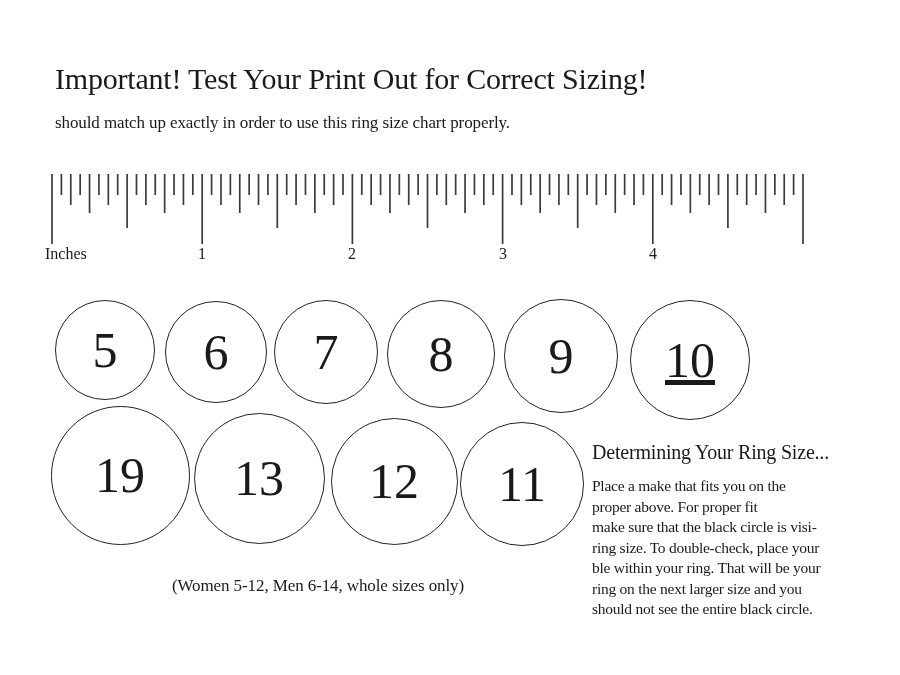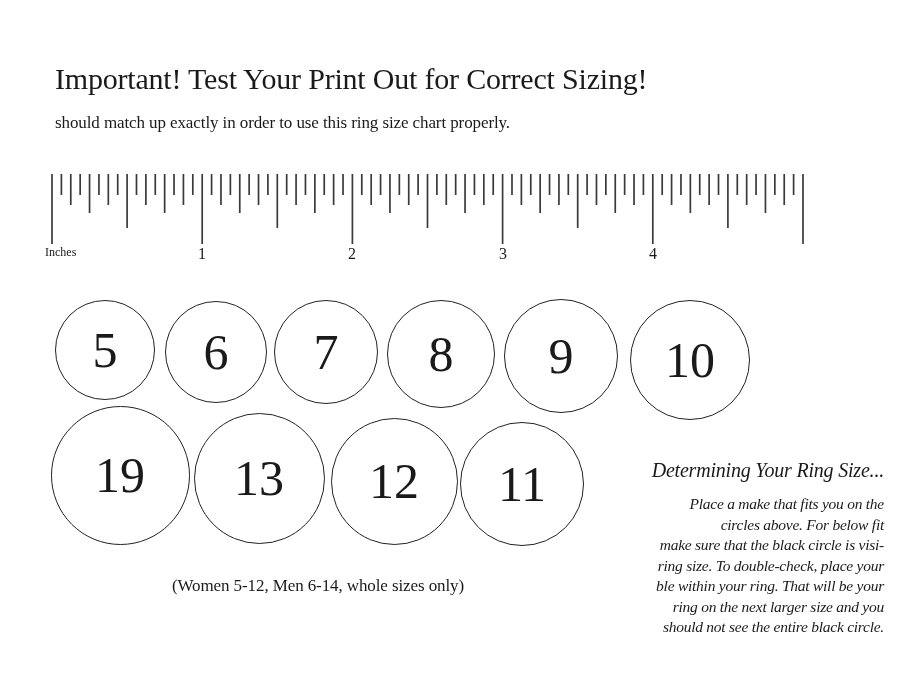--- a/index.html
+++ b/index.html
@@ -6,30 +6,30 @@
   .page{
     position:relative;width:900px;height:675px;background:#ffffff;
     color:#1a1a1a;font-family:"Liberation Serif",serif;overflow:hidden;margin-top:12px;
   }
   .abs{position:absolute;}
   .title{
     left:55px;top:50px;font-size:30px;white-space:nowrap;
     letter-spacing:-0.2px;
   }
   .subtitle{left:55px;top:98px;font-size:17px;line-height:26px;letter-spacing:-0.1px;}
-  .ruler-label{top:233px;font-size:12px;}
+  .ruler-label{top:233px;font-size:16px;}
   .ruler-num{top:233px;font-size:16px;transform:translateX(-50%);}
   .circle{
     position:absolute;border:1.5px solid #222222;border-radius:50%;
     box-sizing:border-box;display:flex;align-items:center;justify-content:center;
     background:#ffffff;
   }
   .circle span{font-size:50px;line-height:1;}
   .caption{left:118px;top:561px;width:400px;text-align:center;font-size:17px;line-height:26px;letter-spacing:-0.1px;}
-  .instructions{left:592px;top:447px;width:292px;text-align:right;font-style:italic;}
+  .instructions{left:592px;top:429px;width:292px;text-align:left;}
   .instructions h2{font-size:20px;font-weight:normal;margin:0 0 12px 0;letter-spacing:-0.2px;white-space:nowrap;}
   .instr-line{font-size:15.5px;line-height:20.5px;letter-spacing:-0.25px;white-space:nowrap;}
 </style>
 </head>
 <body>
 
 <div class="page">
 
   <div class="abs title">Important! Test Your Print Out for Correct Sizing!</div>
 
@@ -136,21 +136,21 @@
       </div>
       <div class="circle" style="left: 274px; top: 288px; width: 104px; height: 104px;">
         <span>7</span>
       </div>
       <div class="circle" style="left: 387px; top: 288px; width: 108px; height: 108px;">
         <span>8</span>
       </div>
       <div class="circle" style="left: 504px; top: 287px; width: 114px; height: 114px;">
         <span>9</span>
       </div>
-      <div class="circle" style="left: 630px; top: 288px; width: 120px; height: 120px;">
+      <div class="circle" style="left: 630px; top: 288px; width: 120px; height: 120px; text-decoration: underline;">
         <span>10</span>
       </div>
       <div class="circle" style="left: 50.5px; top: 393.5px; width: 139px; height: 139px;">
         <span>19</span>
       </div>
       <div class="circle" style="left: 193.5px; top: 400.5px; width: 131px; height: 131px;">
         <span>13</span>
       </div>
       <div class="circle" style="left: 330.5px; top: 405.5px; width: 127px; height: 127px; justify-content: center;">
         <span>12</span>
@@ -160,21 +160,21 @@
       </div>
     </div>
 
   <div class="abs caption">
     <div>(Women 5-12, Men 6-14, whole sizes only)</div>
   </div>
 
   <div class="abs instructions">
     <h2>Determining Your Ring Size...</h2>
     <div class="instr-line">Place a make that fits you on the</div>
-    <div class="instr-line">circles above. For below fit</div>
+    <div class="instr-line">proper above. For proper fit</div>
     <div class="instr-line">make sure that the black circle is visi-</div>
     <div class="instr-line">ring size. To double-check, place your</div>
     <div class="instr-line">ble within your ring. That will be your</div>
     <div class="instr-line">ring on the next larger size and you</div>
     <div class="instr-line">should not see the entire black circle.</div>
   </div>
 
 </div>
 
 </body></html>

